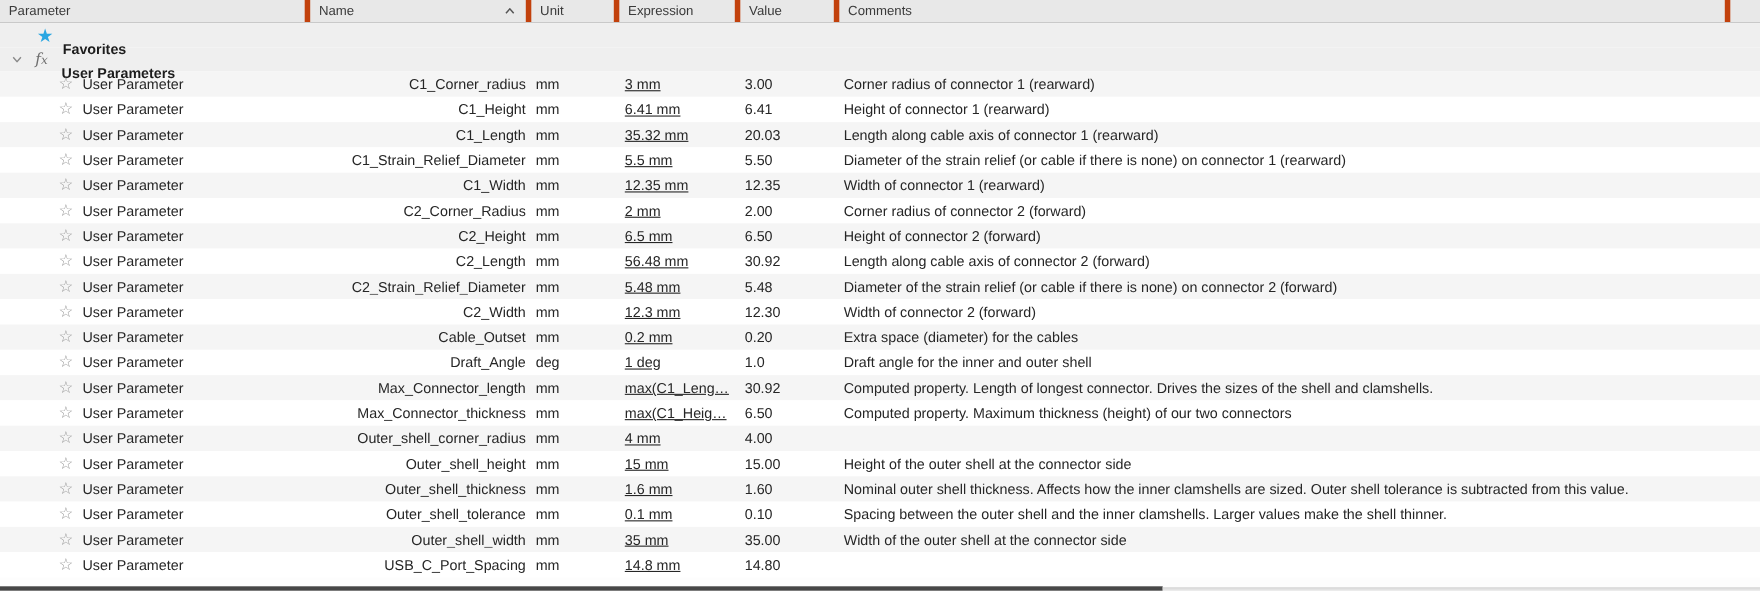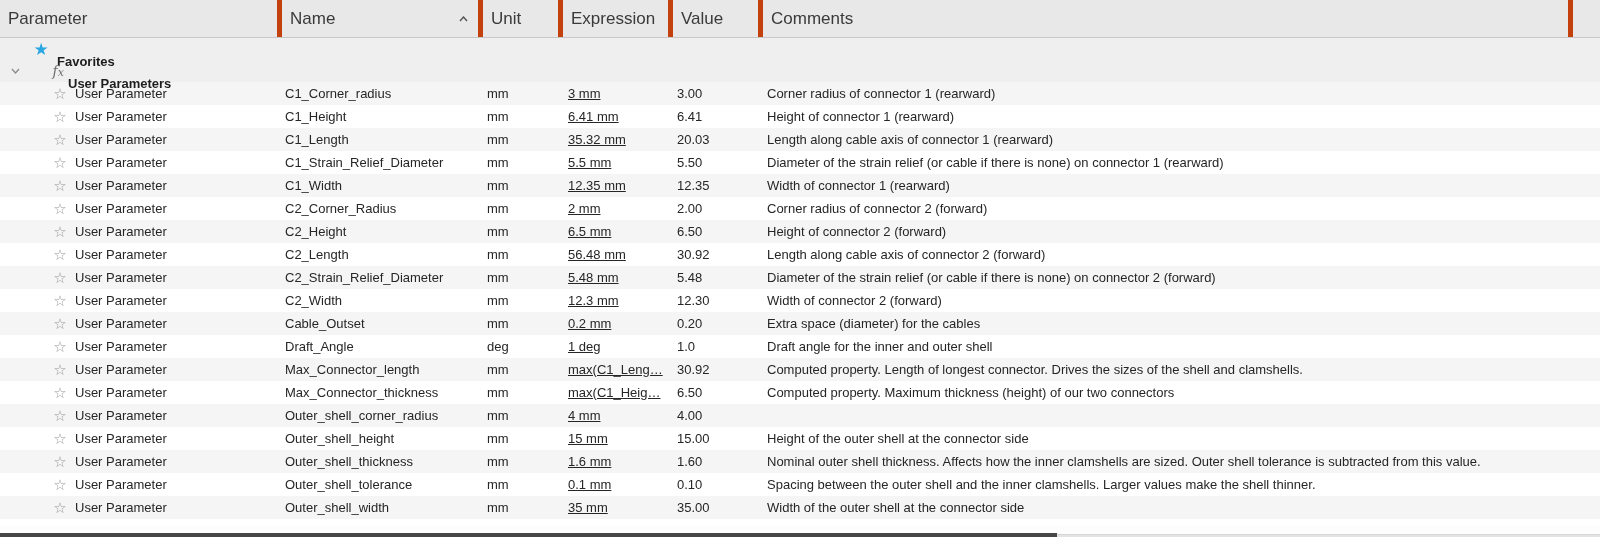--- a/index.html
+++ b/index.html
@@ -8,67 +8,67 @@
     font-family:"Liberation Sans","DejaVu Sans",sans-serif;
     background:#ffffff;
     -webkit-font-smoothing:antialiased;
   }
   .panel{position:relative;width:1600px;height:537px;background:#fff;}
 
   
   .thead{
     display:grid;
     grid-template-columns:277px 201px 80px 110px 90px 810px 32px;
-    height:38px;line-height:21px;
+    height:21px;line-height:21px;
     background:#e8e8e8;
     border-bottom:1px solid #c9c9c9;
     box-sizing:border-box;
-    color:#3a3a3a;font-size:17px;
+    color:#3a3a3a;font-size:12px;
   }
   .th{
     padding-left:8px;
     border-left:5px solid #c2410c;
     white-space:nowrap;overflow:hidden;
     display:flex;align-items:center;
   }
   .th:first-child{border-left:none;}
   .th .lbl{flex:0 0 auto;}
   .sort-caret{margin-left:auto;margin-right:10px;display:flex;align-items:center;}
 
   
   .row{display:flex;align-items:center;box-sizing:border-box;white-space:nowrap;}
   .group-row{height:22px;background:#efefef;font-size:13px;color:#1d1d1d;font-weight:bold;}
   .data-row{height:23px;font-size:13px;color:#262626;}
   .data-row.odd{background:#f5f5f5;}
   .data-row.even{background:#ffffff;}
 
   .cell{overflow:hidden;text-overflow:clip;white-space:nowrap;box-sizing:border-box;}
   .c-param{width:277px;display:flex;align-items:center;flex:0 0 auto;}
-  .c-name{width:201px;padding-left:8px;flex:0 0 auto;}
+  .c-name{width:201px;padding-left:8px;flex:0 0 auto;text-align:right;}
   .c-unit{width:80px;padding-left:9px;flex:0 0 auto;}
   .c-expr{width:110px;padding-left:10px;flex:0 0 auto;text-decoration:underline;}
   .c-value{width:90px;padding-left:9px;flex:0 0 auto;}
   .c-comment{flex:1 1 auto;padding-left:9px;}
 
   .star{
     width:16px;text-align:center;margin-left:52px;margin-right:7px;
     color:#9a9a9a;font-size:15px;line-height:15px;flex:0 0 auto;
   }
   .fav-star{
     width:18px;text-align:center;margin-left:32px;margin-right:7px;
     color:#2aa7e2;font-size:17px;line-height:17px;flex:0 0 auto;
   }
   .chevron{
     width:14px;margin-left:8px;display:flex;align-items:center;justify-content:center;flex:0 0 auto;
   }
   .fx-icon{
-    width:20px;margin-left:22px;margin-right:4px;flex:0 0 auto;
+    width:20px;margin-left:10px;margin-right:4px;flex:0 0 auto;
     font-family:"DejaVu Serif","Liberation Serif",serif;
     font-style:italic;font-weight:normal;color:#6e6e6e;font-size:14px;
-    text-align:right;
+    text-align:left;
   }
   .fx-icon .fx-x{font-size:11px;}
   .group-label{padding-left:0;margin-top:24px;}
   .fav-label{margin-left:0;}
 
   
   .bottom-strip{position:absolute;left:0;right:0;bottom:0;height:12px;background:#fdfdfd;}
   .bottom-dark-bar{position:absolute;left:0;bottom:0;width:1057px;height:4px;background:#474747;}
   .bottom-light-edge{position:absolute;left:1057px;right:0;bottom:0;height:3px;background:#e3e3e3;border-top:1px solid #d6d6d6;box-sizing:border-box;}
 </style>

